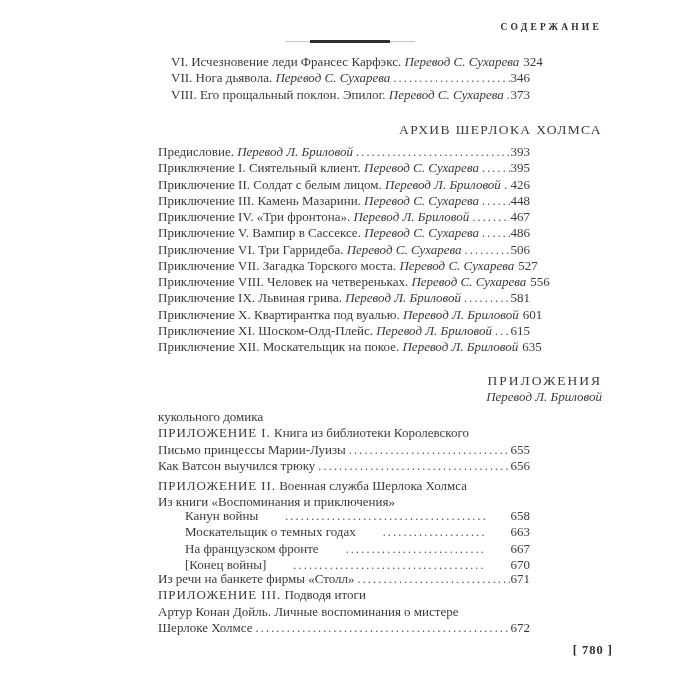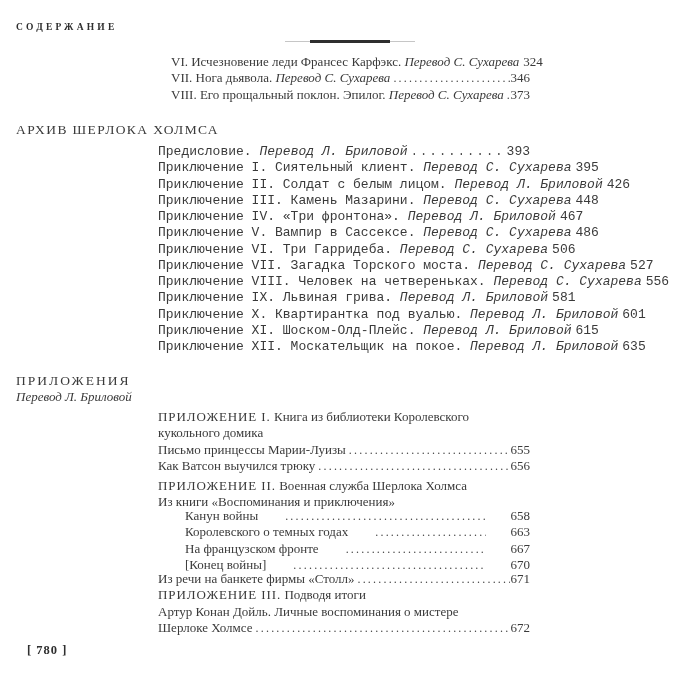--- a/index.html
+++ b/index.html
@@ -1,21 +1,21 @@
 <!DOCTYPE html>
 <html><head>
 <meta charset="utf-8">
 <style>
   html,body { margin:0; padding:0; background:#e9e9e9; }
   .page {
     position:relative; width:700px; height:700px; margin:0 auto;
     background:#ffffff; overflow:hidden;
     font-family:"Liberation Serif", serif; color:#3a3a3a;
   }
-  .centerline { position:absolute; left:16px; width:600px; text-align:left; }
+  .centerline { position:absolute; left:2px; width:600px; text-align:right; }
   .running-head {
     top:22px; font-size:9.5px; font-weight:bold; letter-spacing:3.2px;
     color:#2f2f2f;
   }
   .divider { position:absolute; top:40px; left:285px; width:130px; height:4px; }
   .divider .base { position:absolute; top:1px; left:0; right:0; height:1px; background:#c6c6c6; }
   .divider .accent { position:absolute; top:0; left:25px; width:80px; height:3px; background:#2e2e2e; }
 
   .col { position:absolute; left:158px; width:372px; }
   .row { display:flex; align-items:baseline; line-height:16.25px; font-size:13px; }
@@ -61,21 +61,21 @@
     </div>
     <div class="row">
       <span class="t"><span>VIII. Его прощальный поклон. Эпилог.</span> <span class="it">Перевод С. Сухарева</span></span>
       <span class="lead"></span>
       <span class="pg">373</span>
     </div>
   </div>
 
   <div class="centerline sec-heading" style="top:122px;">АРХИВ ШЕРЛОКА ХОЛМСА</div>
 
-  <div class="col" style="top:144px;font-family:Liberation Mono, monospace;">
+  <div class="col" style="top:144px;">
     <div class="row">
       <span class="t"><span>Предисловие.</span> <span class="it">Перевод Л. Бриловой</span></span>
       <span class="lead"></span>
       <span class="pg">393</span>
     </div>
     <div class="row">
       <span class="t"><span>Приключение I. Сиятельный клиент.</span> <span class="it">Перевод С. Сухарева</span></span>
       <span class="lead"></span>
       <span class="pg">395</span>
     </div>
@@ -133,22 +133,22 @@
       <span class="t"><span>Приключение XII. Москательщик на покое.</span> <span class="it">Перевод Л. Бриловой</span></span>
       <span class="lead"></span>
       <span class="pg">635</span>
     </div>
   </div>
 
   <div class="centerline sec-heading" style="top:373px; letter-spacing:2px;">ПРИЛОЖЕНИЯ</div>
   <div class="centerline sub-italic" style="top:389px;">Перевод Л. Бриловой</div>
 
   <div class="col para" style="top:409px;">
+    <div>кукольного домика</div>
     <div><span class="caps-label">ПРИЛОЖЕНИЕ I.</span> <span>Книга из библиотеки Королевского</span></div>
-    <div>кукольного домика</div>
   </div>
 
   <div class="col" style="top:442px;">
     <div class="row">
       <span class="t">Письмо принцессы Марии-Луизы</span>
       <span class="lead"></span>
       <span class="pg">655</span>
     </div>
     <div class="row">
       <span class="t">Как Ватсон выучился трюку</span>
@@ -162,21 +162,21 @@
     <div><span class="caps-label">ПРИЛОЖЕНИЕ II.</span> <span>Военная служба Шерлока Холмса</span></div>
   </div>
 
   <div class="col ind27" style="top:508px;">
     <div class="row">
       <span class="t">Канун войны</span>
       <span class="lead"></span>
       <span class="pg">658</span>
     </div>
     <div class="row">
-      <span class="t">Королевского о темных годах</span>
+      <span class="t">Москательщик о темных годах</span>
       <span class="lead"></span>
       <span class="pg">663</span>
     </div>
     <div class="row">
       <span class="t">На французском фронте</span>
       <span class="lead"></span>
       <span class="pg">667</span>
     </div>
     <div class="row">
       <span class="t">[Конец войны]</span>

